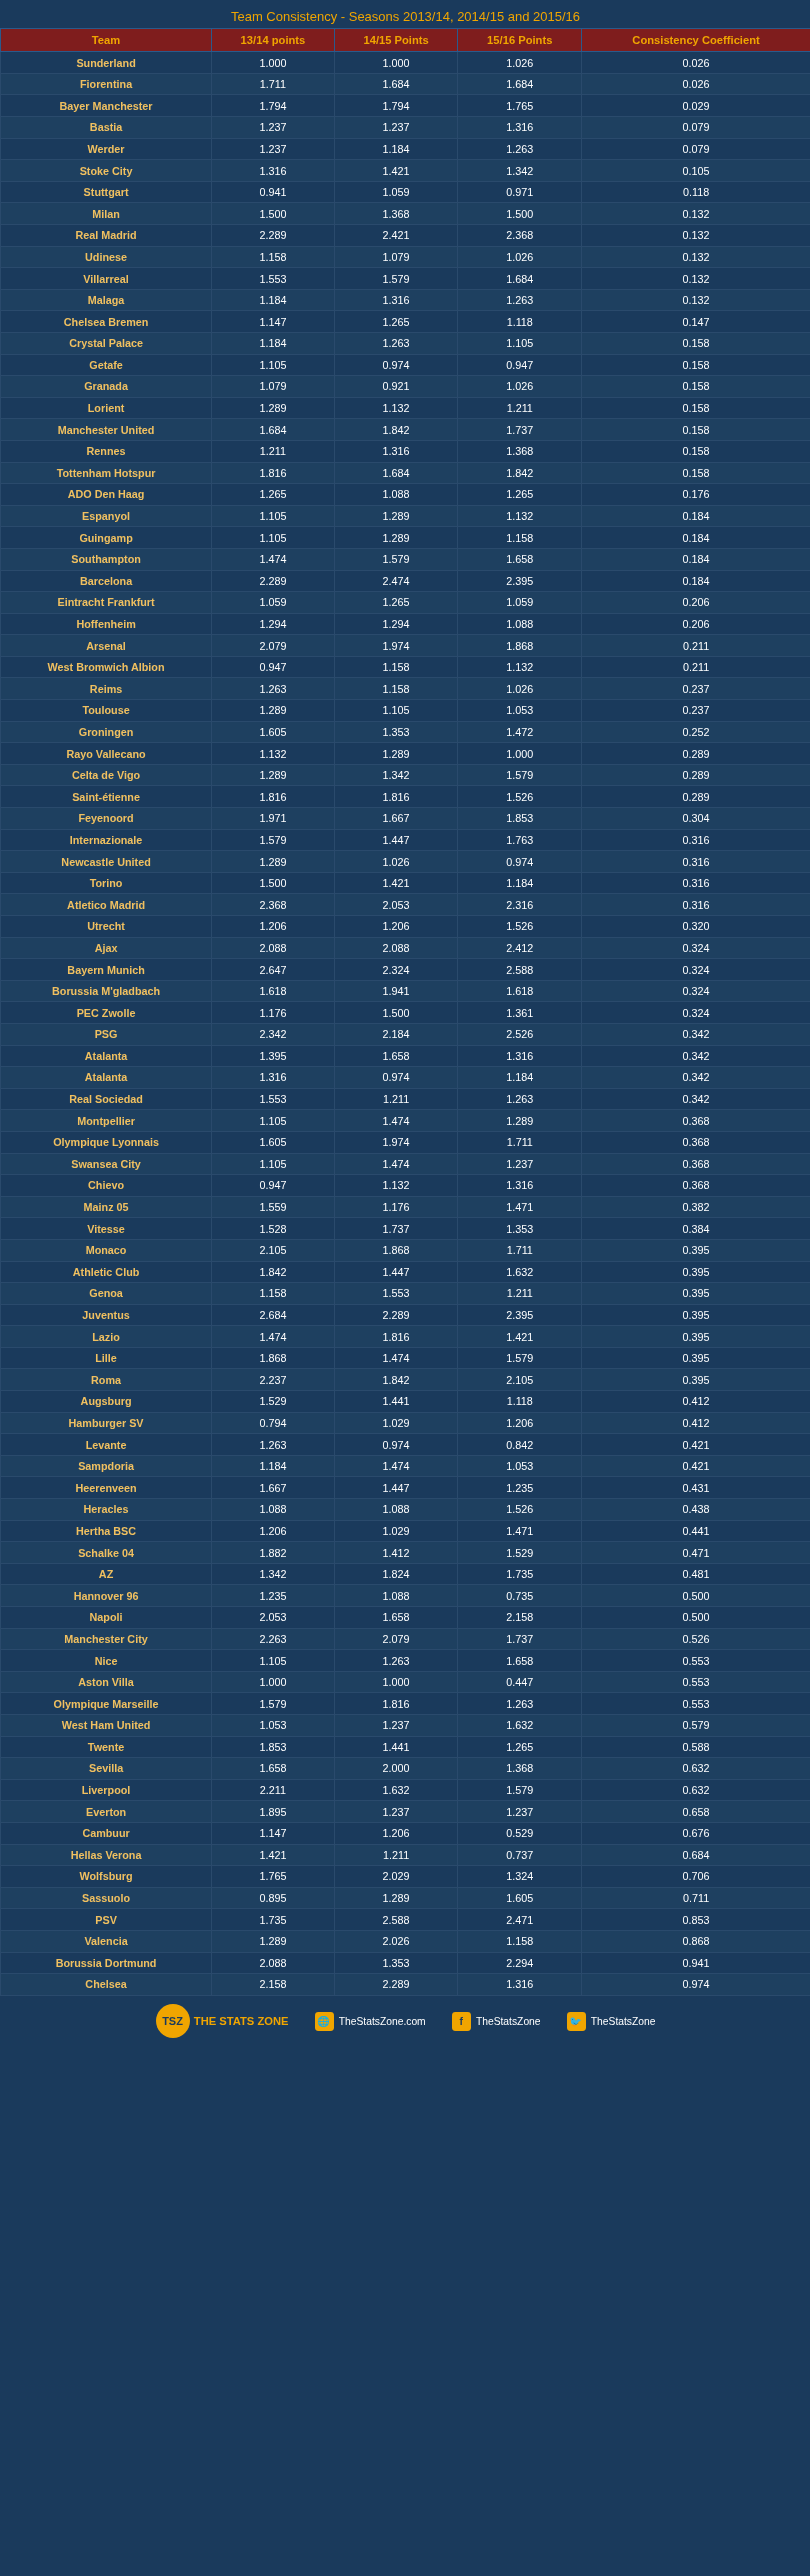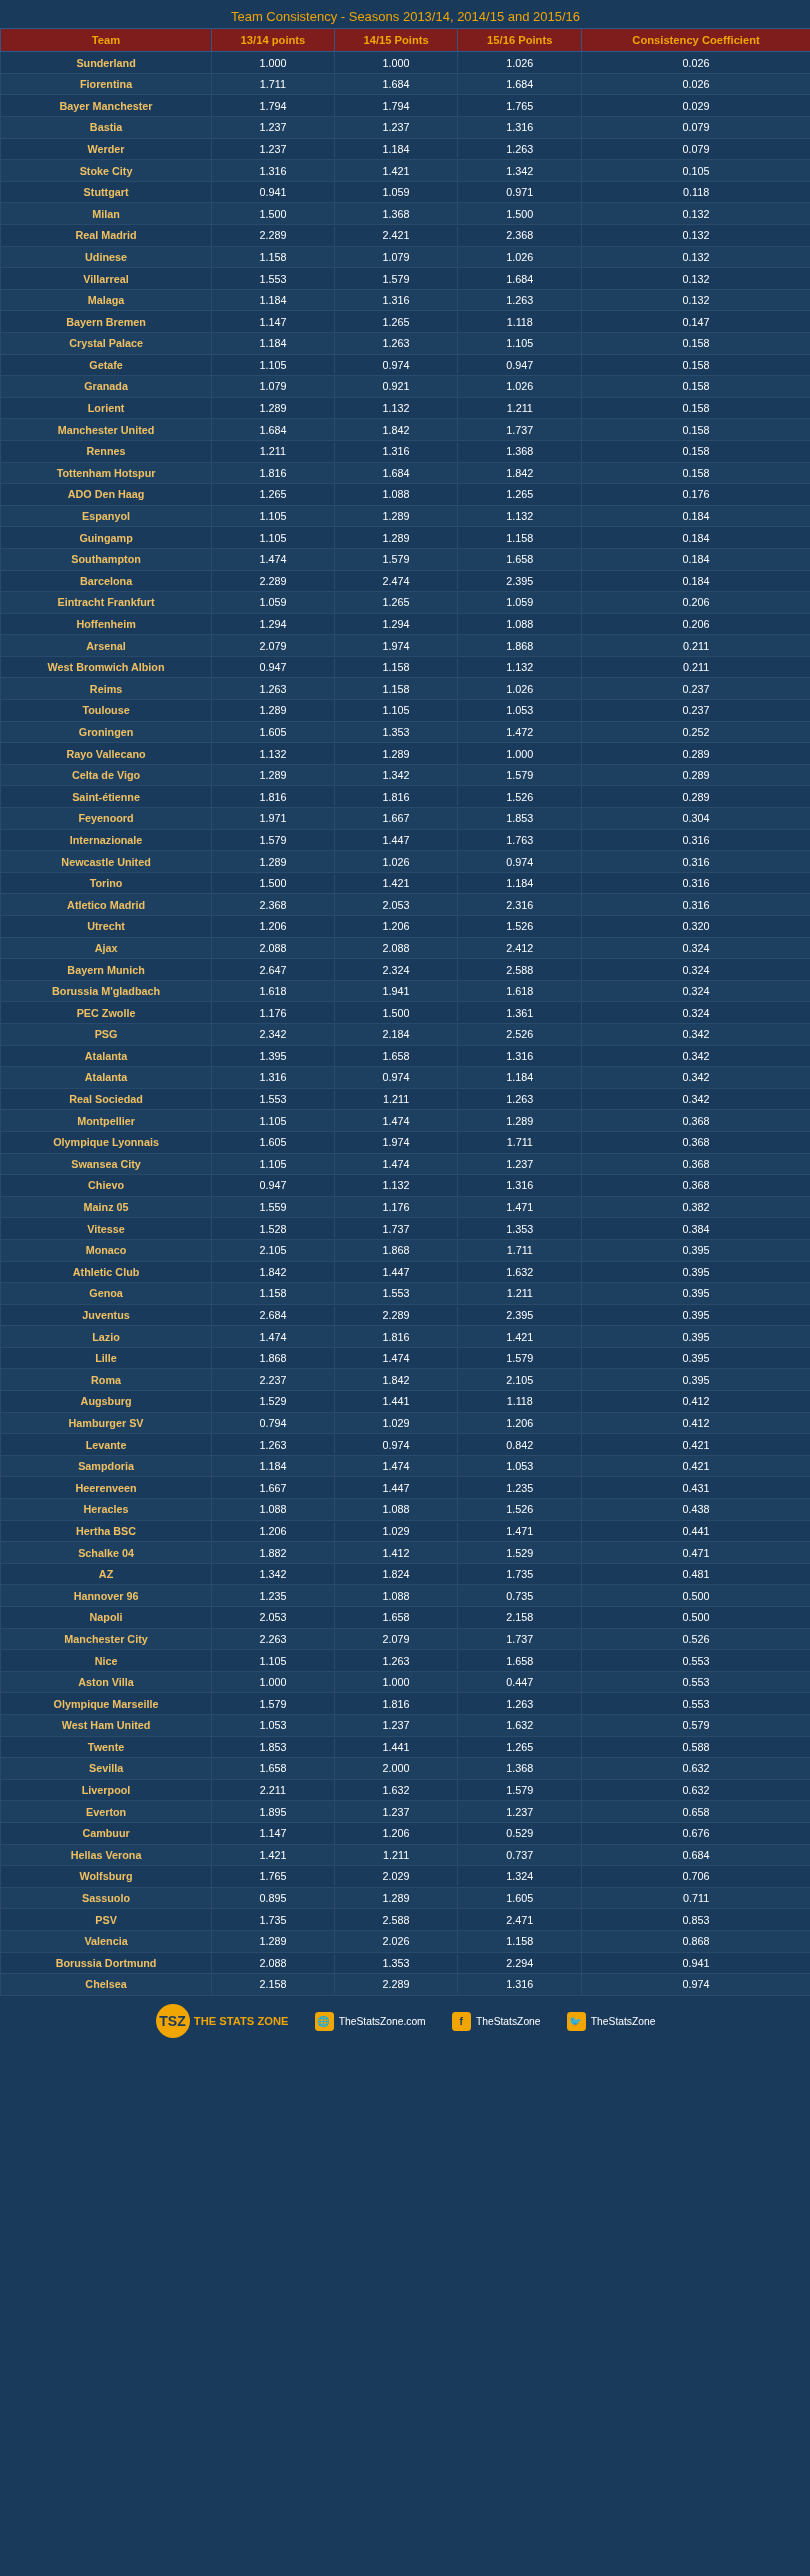--- a/index.html
+++ b/index.html
@@ -69,21 +69,21 @@
     .footer-logo .logo-icon {
       width: 34px;
       height: 34px;
       background: #f0a500;
       border-radius: 50%;
       display: flex;
       align-items: center;
       justify-content: center;
       color: #1a3a5c;
       font-weight: bold;
-      font-size: 14px;
+      font-size: 11px;
     }
     .footer-link {
       color: #ffffff;
       font-size: 10.3px;
       display: flex;
       align-items: center;
       gap: 5.2px;
     }
     .footer-icon {
       width: 19px;
@@ -192,21 +192,21 @@
         <td>0.132</td>
       </tr>
       <tr>
         <td>Malaga</td>
         <td>1.184</td>
         <td>1.316</td>
         <td>1.263</td>
         <td>0.132</td>
       </tr>
       <tr>
-        <td>Bayern Bremen</td>
+        <td>Chelsea Bremen</td>
         <td>1.147</td>
         <td>1.265</td>
         <td>1.118</td>
         <td>0.147</td>
       </tr>
       <tr>
         <td>Crystal Palace</td>
         <td>1.184</td>
         <td>1.263</td>
         <td>1.105</td>

